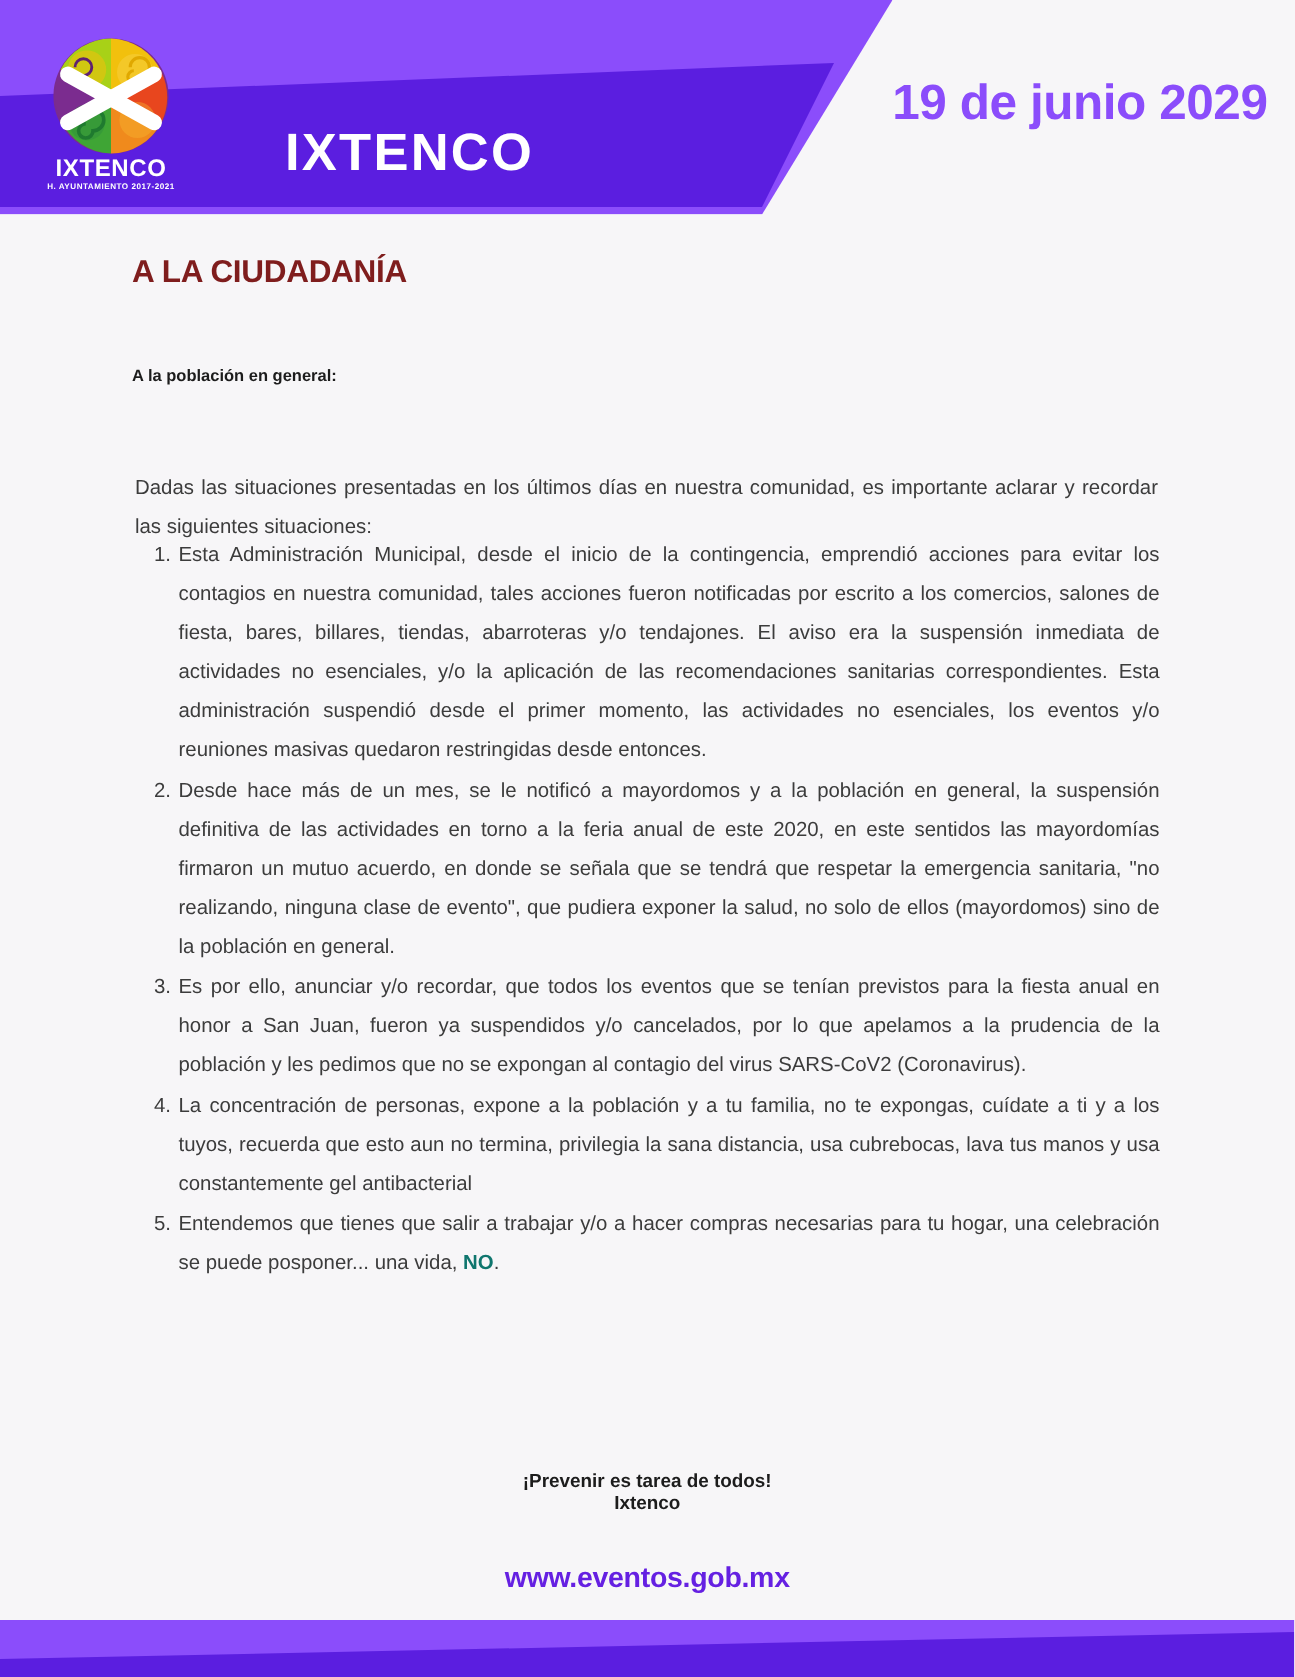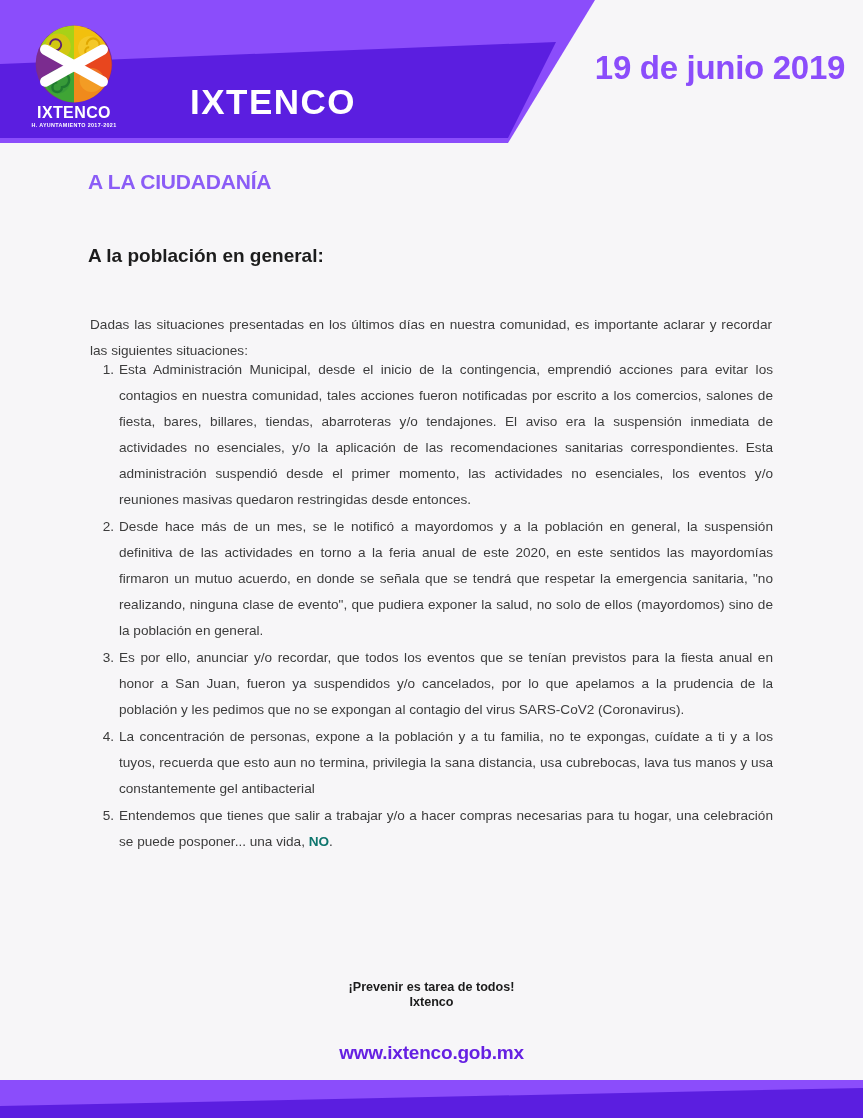--- a/index.html
+++ b/index.html
@@ -127,28 +127,28 @@
     letter-spacing: -0.3px;
   }
 
   
   .page-title {
     position: absolute;
     left: 88px;
     top: 170px;
     font-size: 21px;
     font-weight: bold;
-    color: #8b5cf6;
+    color: #7f1d1d;
     letter-spacing: -0.2px;
   }
   .subtitle {
     position: absolute;
     left: 88px;
     top: 245px;
-    font-size: 19px;
+    font-size: 11px;
     font-weight: bold;
     color: #1c1c1c;
   }
   .intro {
     position: absolute;
     left: 90px;
     top: 312px;
     width: 682px;
     font-size: 13.6px;
     color: #3c3c3c;
@@ -259,21 +259,21 @@
       <path d="M86 32 L14 72" stroke="#ffffff" stroke-width="13" stroke-linecap="round"></path>
       <path d="M50 50 L50 98" stroke="#ffffff" stroke-width="0"></path>
     </svg>
     <div class="logo-name">IXTENCO</div>
     <div class="logo-sub">H. AYUNTAMIENTO 2017-2021</div>
   </div>
 
   <div class="gob-line2">IXTENCO</div>
 
   <div class="hdr-right">
-    <div class="t2">19 de junio 2019</div>
+    <div class="t2">19 de junio 2029</div>
   </div>
 </div>
 
 <div class="page-title">A LA CIUDADANÍA</div>
 <div class="subtitle">A la población en general:</div>
 <div class="intro">Dadas las situaciones presentadas en los últimos días en nuestra comunidad, es importante aclarar y recordar las siguientes situaciones:</div>
 
 <div class="list">
   <div class="li">
     <div class="li-num">1.</div>
@@ -294,18 +294,18 @@
   <div class="li">
     <div class="li-num">5.</div>
     <div class="li-txt"><span>Entendemos que tienes que salir a trabajar y/o a hacer compras necesarias para tu hogar, una celebración se puede posponer... una vida, </span><b>NO</b><span>.</span></div>
   </div>
 </div>
 
 <div class="footer-block">
   <div>¡Prevenir es tarea de todos!</div>
   <div>Ixtenco</div>
 </div>
-<div class="footer-url">www.ixtenco.gob.mx</div>
+<div class="footer-url">www.eventos.gob.mx</div>
 
 <div class="bottom-band">
   <div class="bb-light"></div>
   <div class="bb-dark"></div>
 </div>
 
 </body></html>

